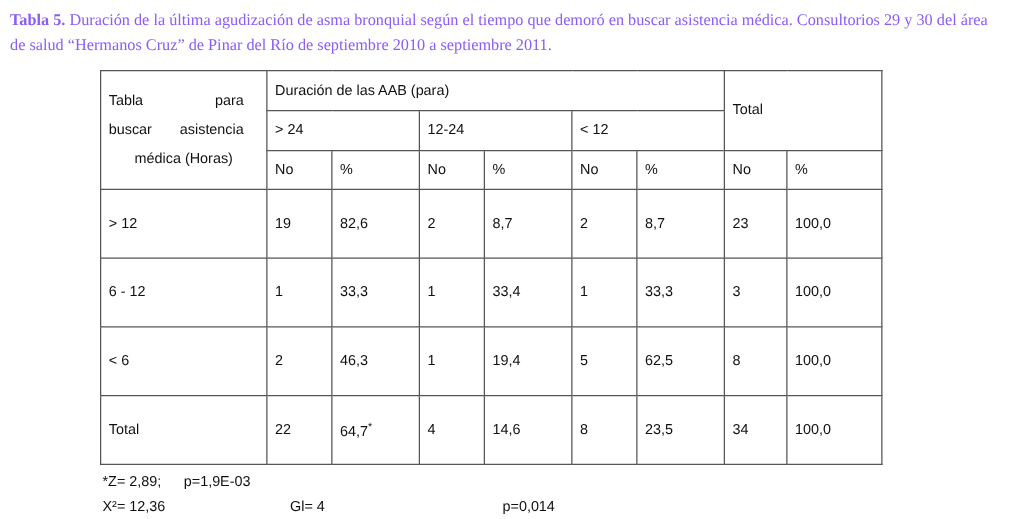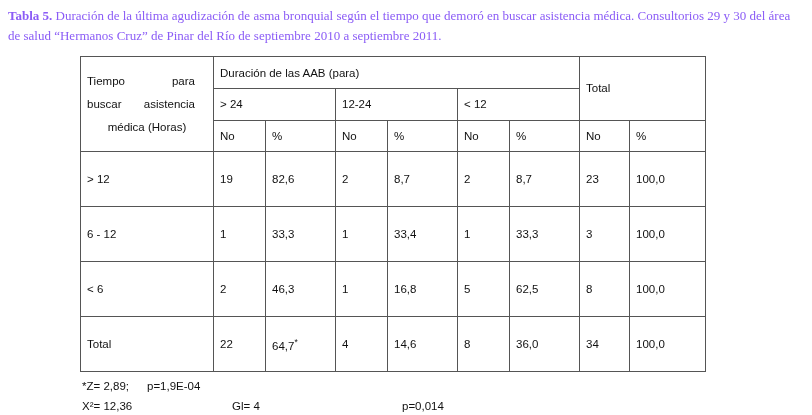--- a/index.html
+++ b/index.html
@@ -135,21 +135,21 @@
         <col class="c-no">
           <col class="c-pc">
         <col class="c-no">
           <col class="c-pc">
         <col class="c-tno">
           <col class="c-tpc">
       </colgroup>
       <tbody>
         <tr>
           <td class="hdr-label" rowspan="3">
-            <div class="justified">Tiempo       para</div>
+            <div class="justified">Tabla       para</div>
             <div class="justified">buscar    asistencia</div>
             <div class="plain">médica (Horas)</div>
           </td>
           <td class="grp-head" colspan="6">Duración de las AAB (para)</td>
           <td class="total-head" colspan="2" rowspan="2">Total</td>
         </tr>
         <tr>
           <td class="sub-head" colspan="2">&gt; 24</td>
           <td class="sub-head" colspan="2">12-24</td>
           <td class="sub-head" colspan="2">&lt; 12</td>
@@ -187,44 +187,44 @@
           <td class="row-cell">33,3</td>
           <td class="row-cell">3</td>
           <td class="row-cell">100,0</td>
         </tr>
 
         <tr>
           <td class="row-label">&lt; 6</td>
           <td class="row-cell">2</td>
           <td class="row-cell">46,3</td>
           <td class="row-cell">1</td>
-          <td class="row-cell">16,8</td>
+          <td class="row-cell">19,4</td>
           <td class="row-cell">5</td>
           <td class="row-cell">62,5</td>
           <td class="row-cell">8</td>
           <td class="row-cell">100,0</td>
         </tr>
 
         <tr>
           <td class="row-label">Total</td>
           <td class="row-cell">22</td>
           <td class="row-cell nowrap"><span>64,7</span><span class="sup">*</span></td>
           <td class="row-cell">4</td>
           <td class="row-cell">14,6</td>
           <td class="row-cell">8</td>
-          <td class="row-cell">36,0</td>
+          <td class="row-cell">23,5</td>
           <td class="row-cell">34</td>
           <td class="row-cell">100,0</td>
         </tr>
       </tbody>
     </table>
   </div>
 
   <div class="notes">
     <div class="line1">
-      <span class="z">*Z= 2,89;</span><span class="p">p=1,9E-04</span>
+      <span class="z">*Z= 2,89;</span><span class="p">p=1,9E-03</span>
     </div>
     <div class="line2">
       <span class="x2">X²= 12,36</span><span class="gl">Gl= 4</span><span class="pv">p=0,014</span>
     </div>
   </div>
 
 </div>
 
 </body></html>

